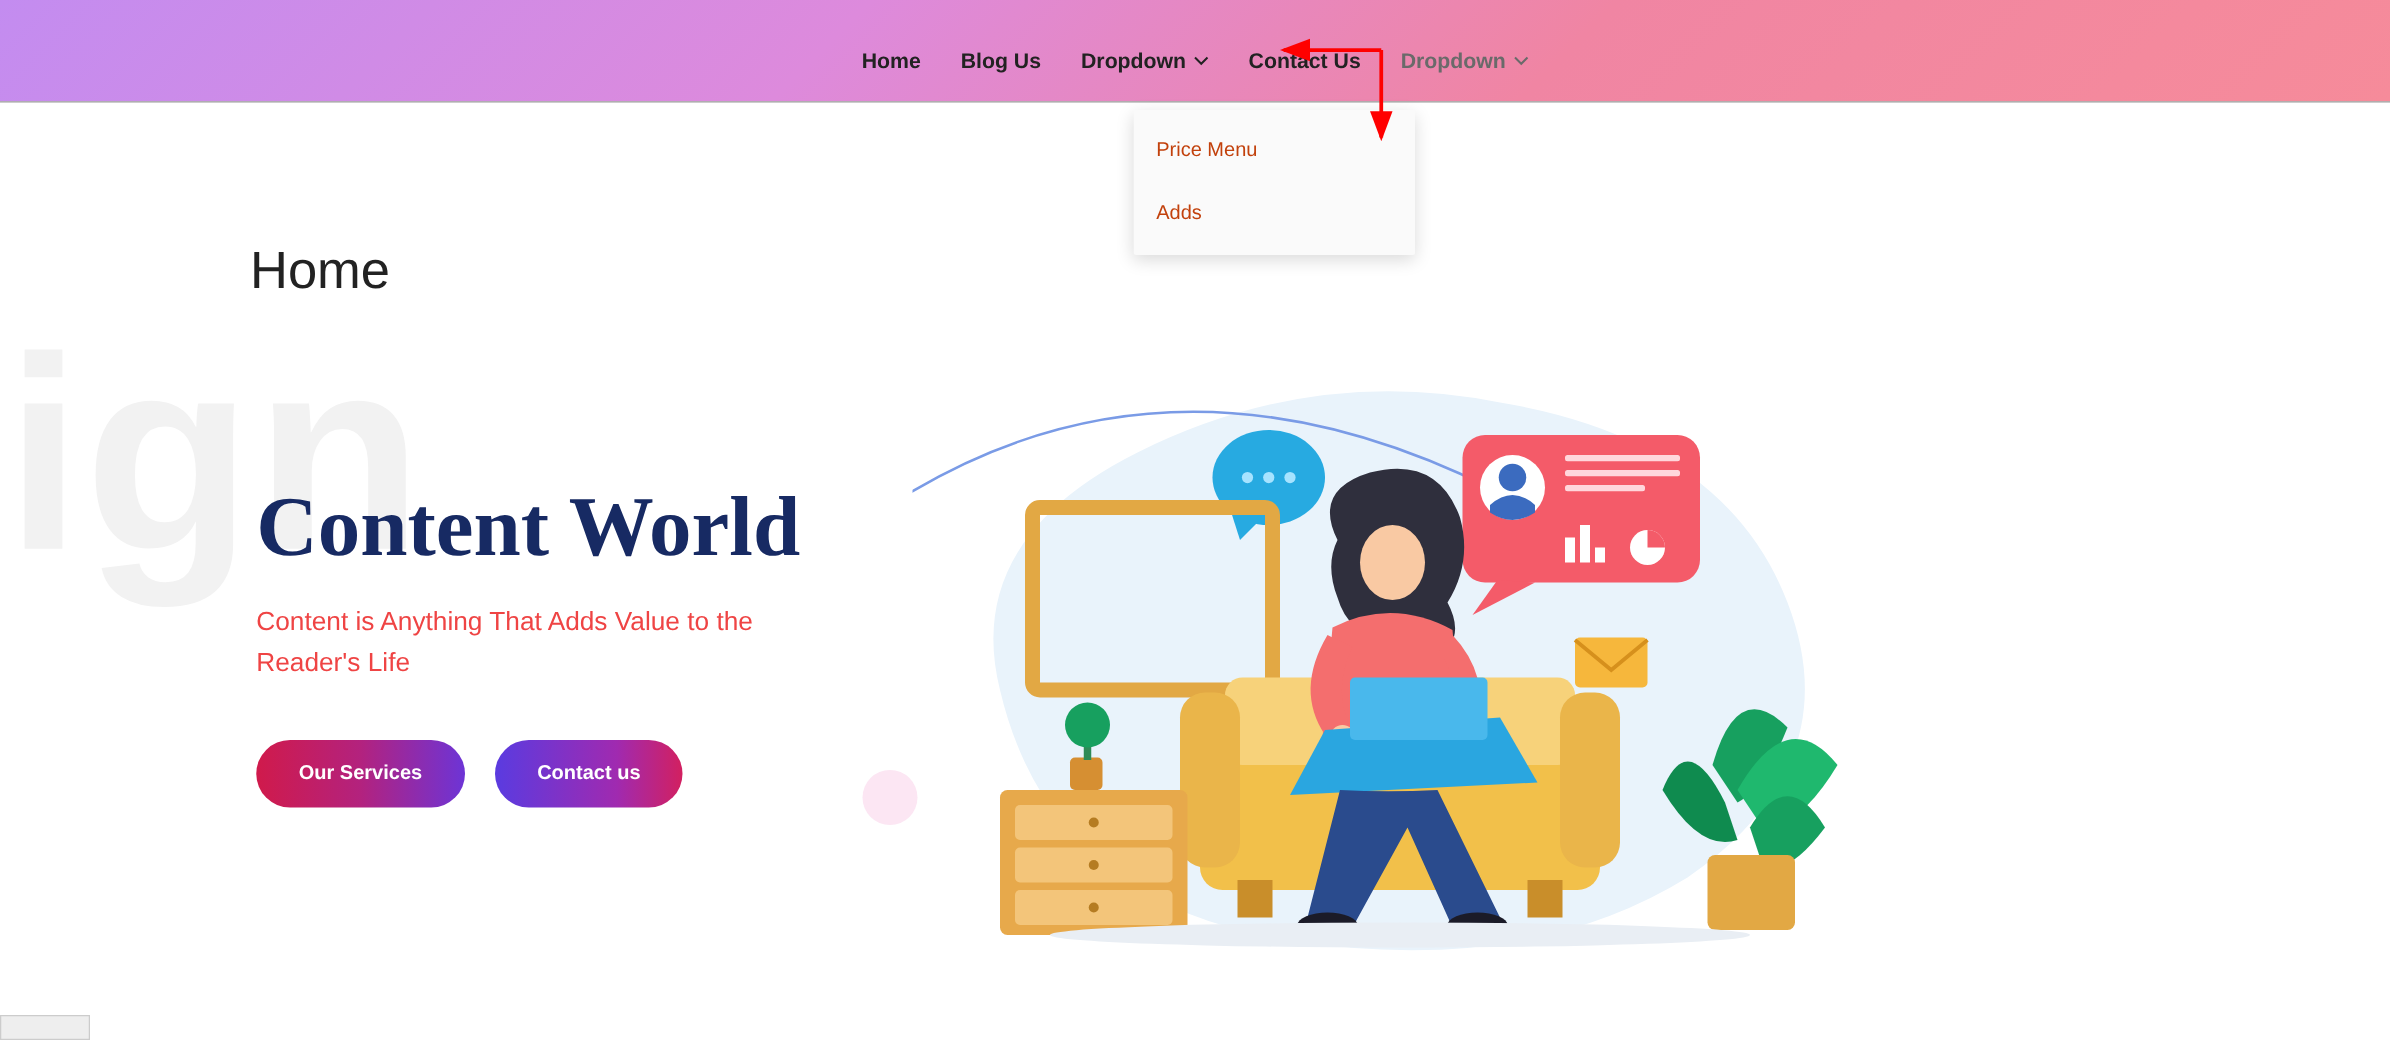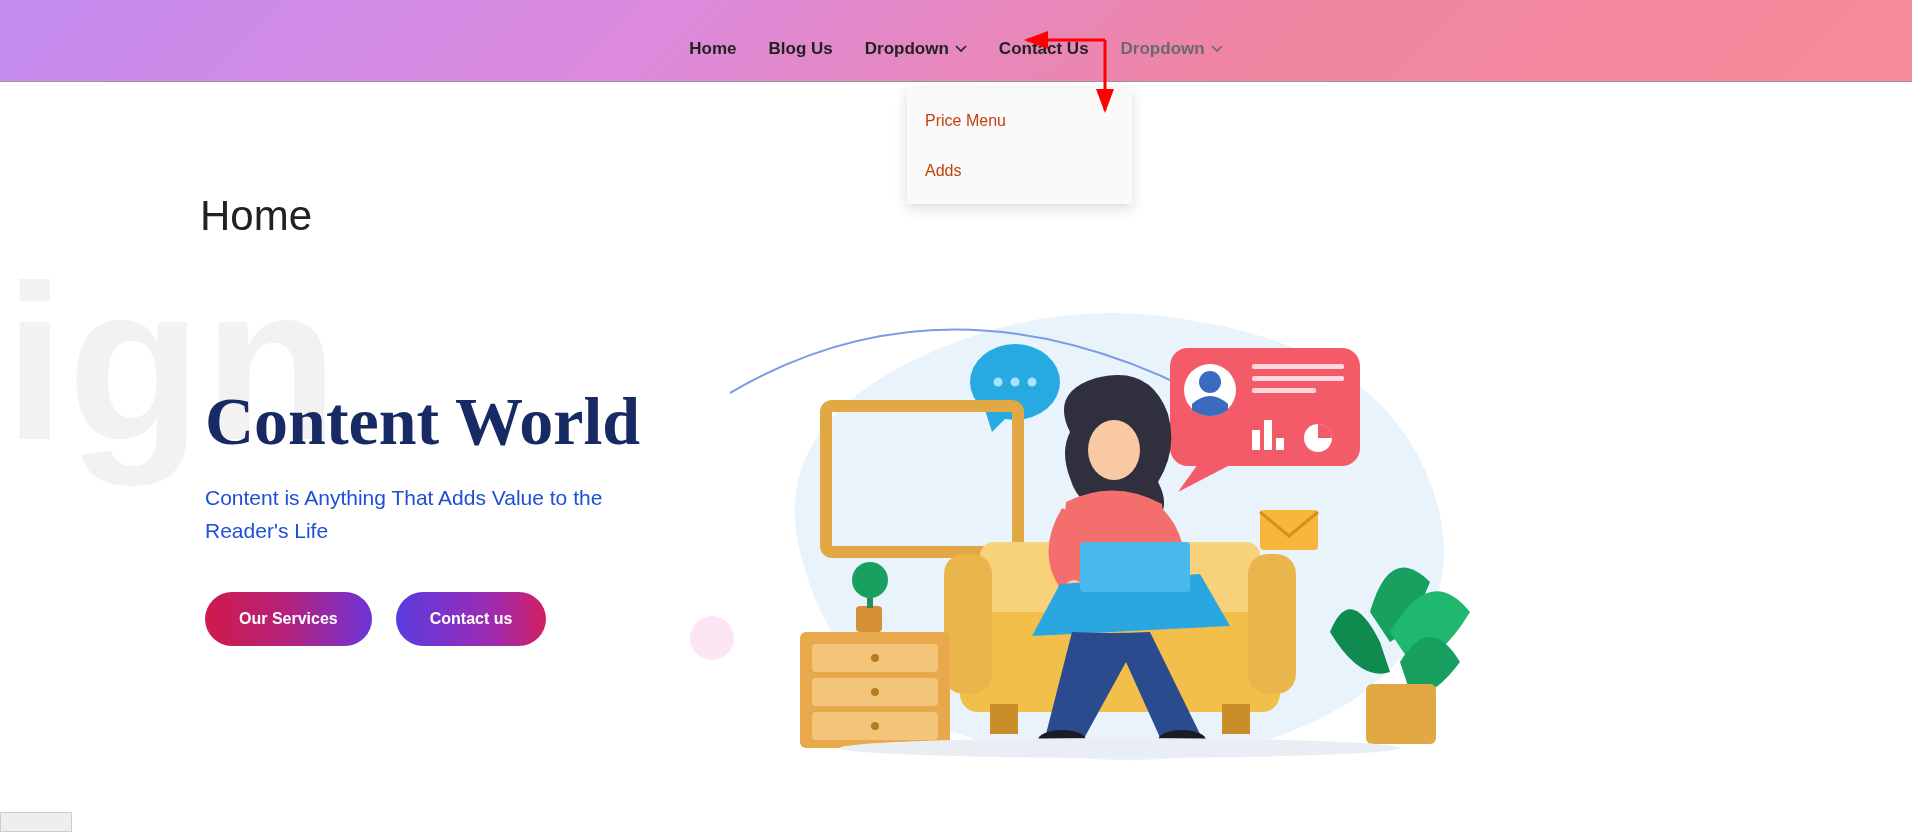--- a/index.html
+++ b/index.html
@@ -84,21 +84,21 @@
     color: #172a63;
     z-index: 2;
   }
   .hero-sub {
     position: absolute;
     top: 400px;
     left: 205px;
     width: 420px;
     font-size: 21px;
     line-height: 1.55;
-    color: #1d4ed8;
+    color: #ef4444;
     font-weight: 500;
     z-index: 2;
   }
   .btn-row { position: absolute; top: 510px; left: 205px; display: flex; gap: 24px; z-index: 2; }
   .btn {
     padding: 18px 34px;
     border-radius: 40px;
     color: #fff;
     font-size: 16px;
     font-weight: 700;

